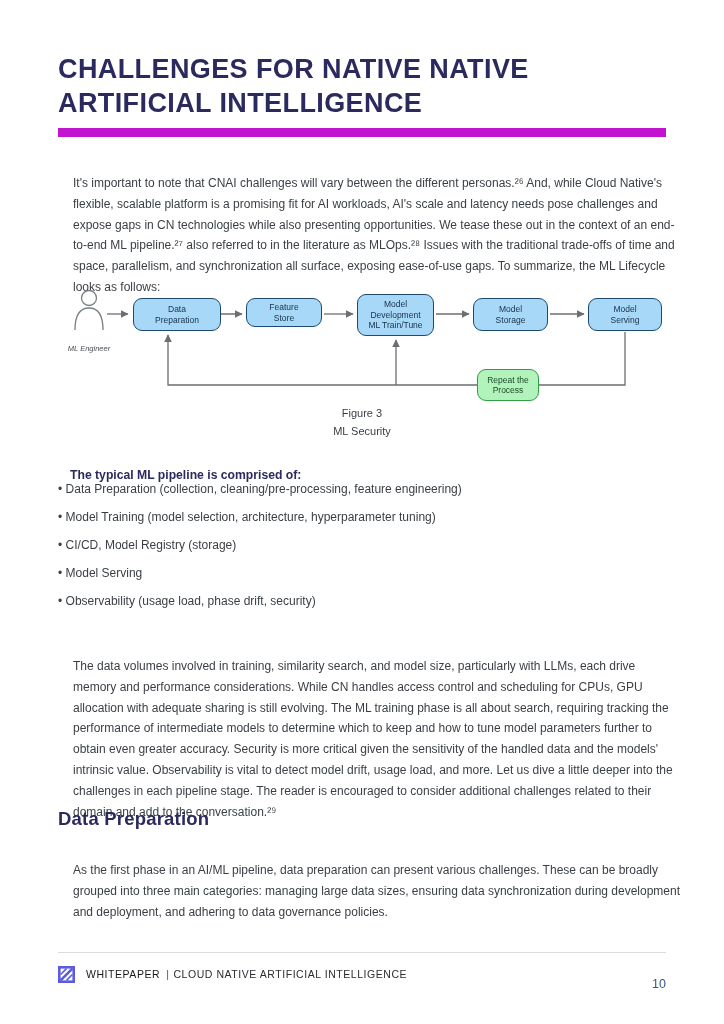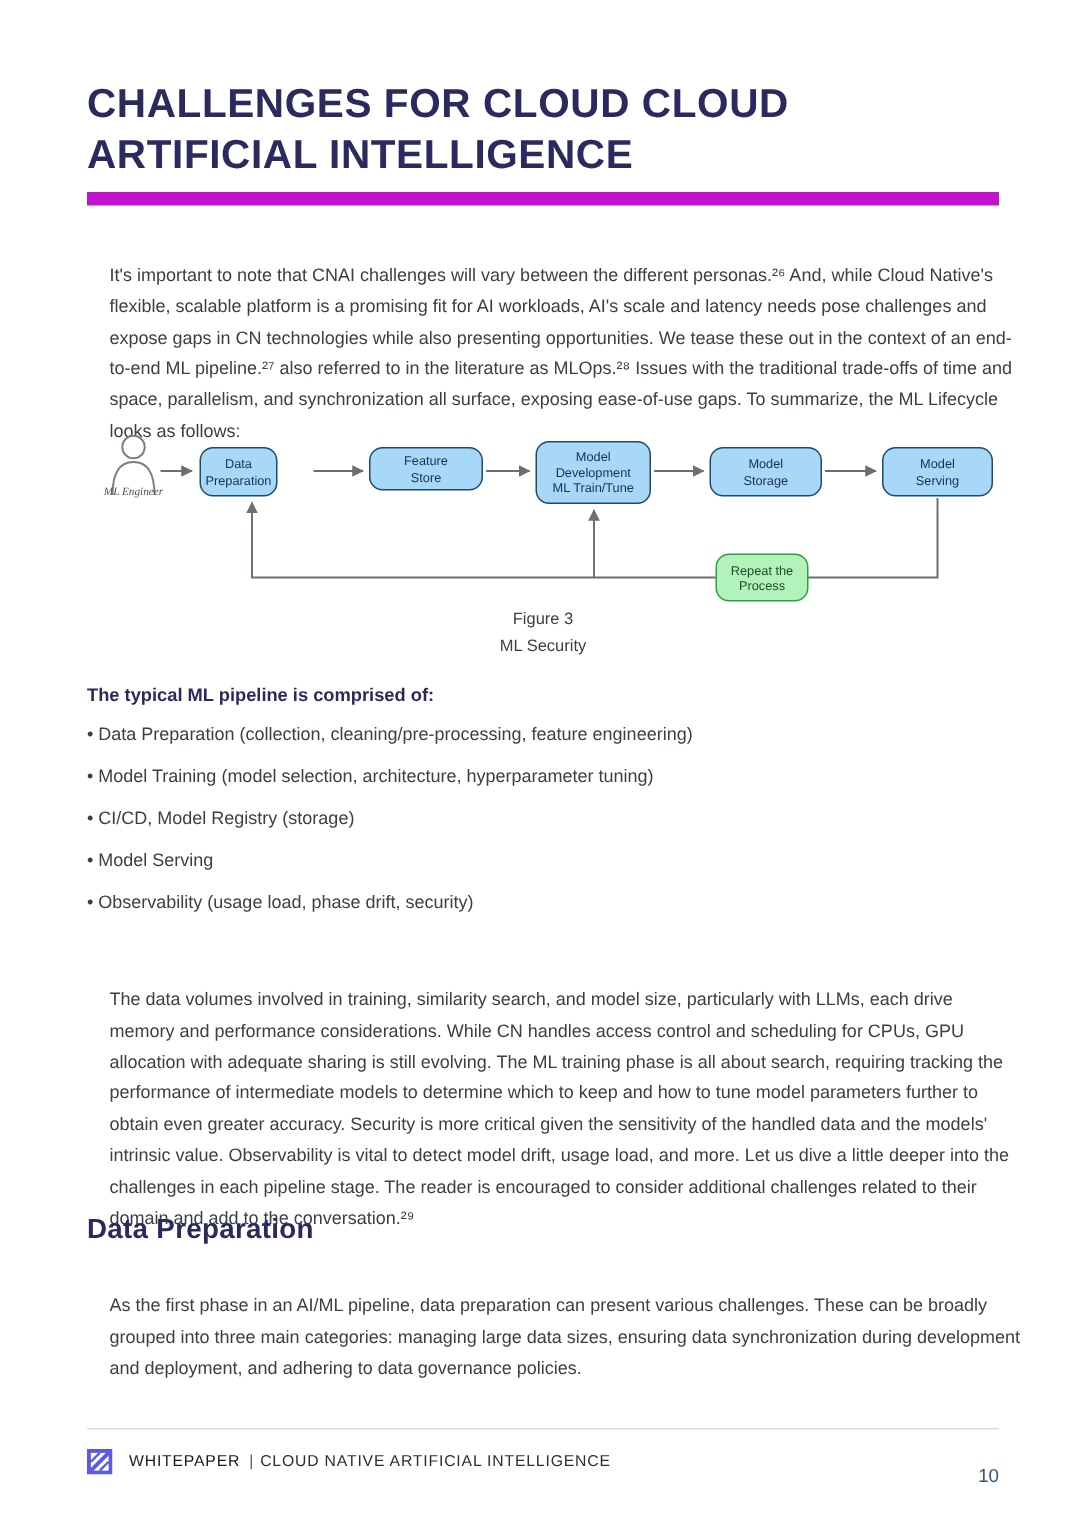--- a/index.html
+++ b/index.html
@@ -54,37 +54,36 @@
     color:#173048;
     white-space:pre-line;
   }
   .node.green{
     background:#b2f2bb;
     border-color:#2f9e44;
     color:#1d4a2a;
   }
   .actor-label{
     position:absolute;z-index:2;
-    left:0;top:35px;width:62px;
+    left:0;top:56px;width:62px;
     text-align:center;
     font-size:7.5px;color:#4a4f55;
     font-style:italic;
-    font-family:Liberation Serif, serif;
   }
 
   
   .caption{
     top:404px;
     text-align:center;
     font-size:11px;line-height:18px;color:#3a3f45;
   }
 
   
   .lead-heading{
-    top:456px;margin:0;
+    top:456px;margin:12px;
     font-size:12.2px;font-weight:bold;color:#2b2a5e;
   }
   .bullets{
     top:481px;margin:0;padding:0;list-style:none;
     font-size:12px;color:#3a3f45;
   }
   .bullets li{
     margin:0 0 10.5px 0;line-height:17.5px;
   }
   .bullets li::before{content:"• ";}
@@ -113,21 +112,21 @@
     margin-left:auto;
     font-size:12.5px;color:#35567f;margin-top:20px;
   }
 </style>
 </head>
 <body>
 
 <div class="page">
 
   <h1 class="abs title">
-    <span style="display:block">CHALLENGES FOR CLOUD CLOUD</span>
+    <span style="display:block">CHALLENGES FOR NATIVE NATIVE</span>
     <span style="display:block">ARTIFICIAL INTELLIGENCE</span>
   </h1>
 
   <div class="abs accent-bar"></div>
 
   <p class="abs body-par p1">It's important to note that CNAI challenges will vary between the different personas.²⁶ And, while Cloud Native's flexible, scalable platform is a promising fit for AI workloads, AI's scale and latency needs pose challenges and expose gaps in CN technologies while also presenting opportunities. We tease these out in the context of an end-to-end ML pipeline.²⁷ also referred to in the literature as MLOps.²⁸ Issues with the traditional trade-offs of time and space, parallelism, and synchronization all surface, exposing ease-of-use gaps. To summarize, the ML Lifecycle looks as follows:</p>
 
   <div class="abs diagram">
     <svg width="608" height="116" viewBox="0 0 608 116">
       <defs>
@@ -146,21 +145,21 @@
         <path d="M151,26 H184" marker-end="url(#arw)"></path>
         <path d="M266,26 H295" marker-end="url(#arw)"></path>
         <path d="M378,26 H411" marker-end="url(#arw)"></path>
         <path d="M492,26 H526" marker-end="url(#arw)"></path>
 
         <path d="M567,44 V97 H110 V47" marker-end="url(#arw)"></path>
         <path d="M338,97 V52" marker-end="url(#arw)"></path>
       </g>
     </svg>
 
-    <div class="node" style="left:75px;top:10px;width:52px;height:33px">Data
+    <div class="node" style="left:75px;top:10px;width:88px;height:33px">Data
 Preparation</div>
     <div class="node" style="left:188px;top:10px;width:76px;height:29px">Feature
 Store</div>
     <div class="node" style="left:299px;top:6px;width:77px;height:42px">Model
 Development
 ML Train/Tune</div>
     <div class="node" style="left:415px;top:10px;width:75px;height:33px">Model
 Storage</div>
     <div class="node" style="left:530px;top:10px;width:74px;height:33px">Model
 Serving</div>

